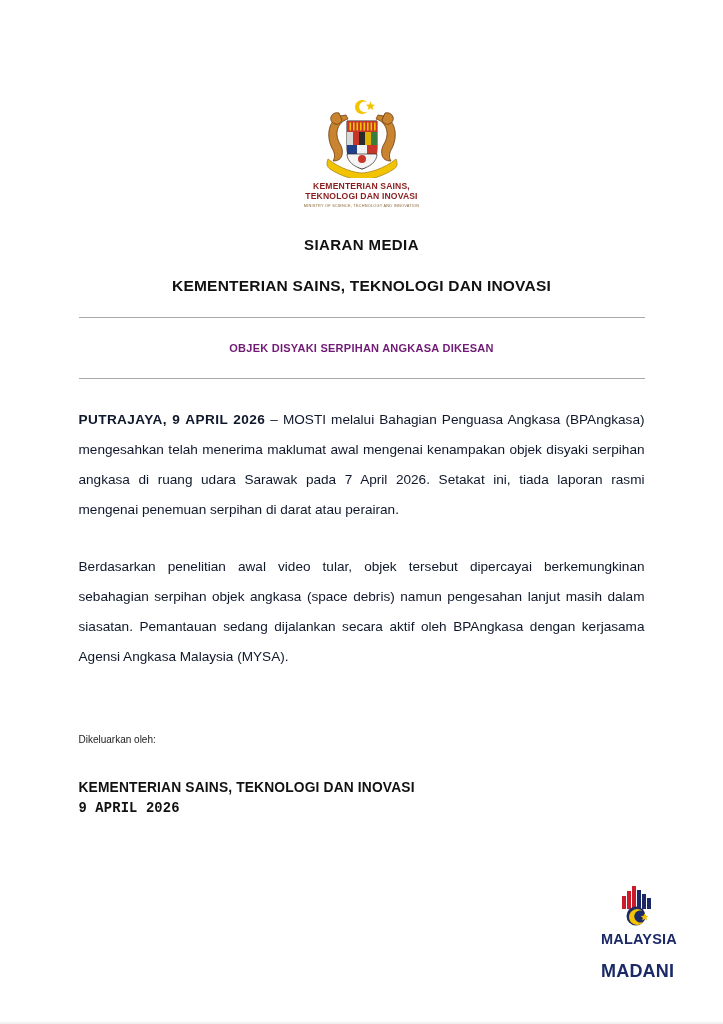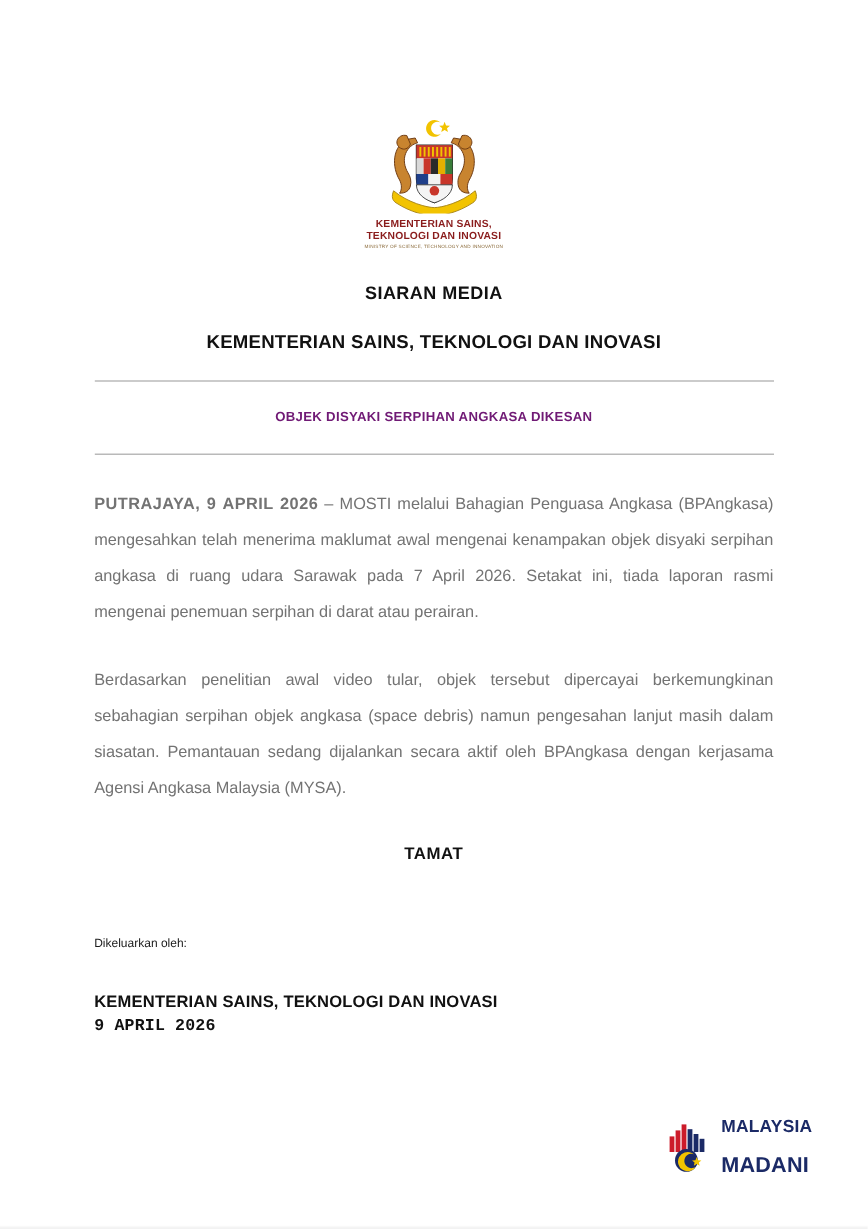--- a/index.html
+++ b/index.html
@@ -112,21 +112,21 @@
     margin: 0 auto;
     width: 566px;
     padding-top: 26px;
   }
   p.para {
     margin: 0 0 27px 0;
     font-size: 13.6px;
     line-height: 30px;
     text-align: justify;
     text-justify: inter-word;
-    color: #737373;
+    color: #0f172a;
   }
   p.para:last-of-type { margin-bottom: 0; }
   .lead {
     font-weight: bold;
     letter-spacing: 0.4px;
   }
 
   .tamat {
     text-align: center;
     font-size: 14px;
@@ -162,20 +162,21 @@
   }
 
   
   .madani {
     position: absolute;
     right: 46px;
     bottom: 44px;
     display: flex;
     align-items: center;
     gap: 6px;
+    flex-direction: column;
   }
   .madani-mark { width: 40px; height: 42px; display: block; }
   .madani-text {
     display: flex;
     flex-direction: column;
     line-height: 1;
   }
   .madani-text .l1 {
     font-size: 14.5px;
     font-weight: bold;
@@ -261,21 +262,20 @@
 
   <div class="rule rule-bottom"></div>
 
   <div class="body-wrap">
 
     <p class="para"><span class="lead">PUTRAJAYA, 9 APRIL 2026</span><span> – MOSTI melalui Bahagian Penguasa Angkasa (BPAngkasa) mengesahkan telah menerima maklumat awal mengenai kenampakan objek disyaki serpihan angkasa di ruang udara Sarawak pada 7 April 2026. Setakat ini, tiada laporan rasmi mengenai penemuan serpihan di darat atau perairan.</span></p>
 
     <p class="para">Berdasarkan penelitian awal video tular, objek tersebut dipercayai berkemungkinan sebahagian serpihan objek angkasa (space debris) namun pengesahan lanjut masih dalam siasatan. Pemantauan sedang dijalankan secara aktif oleh BPAngkasa dengan kerjasama Agensi Angkasa Malaysia (MYSA).</p>
 
 
-    <div class="tamat">TAMAT</div>
 
     <div class="signoff">
       <div class="signoff-intro">Dikeluarkan oleh:</div>
       <div class="signoff-org">KEMENTERIAN SAINS, TEKNOLOGI DAN INOVASI</div>
       <div class="signoff-date">9 APRIL 2026</div>
     </div>
   </div>
 
   <div class="madani">
     <svg class="madani-mark" viewBox="0 0 40 42">

